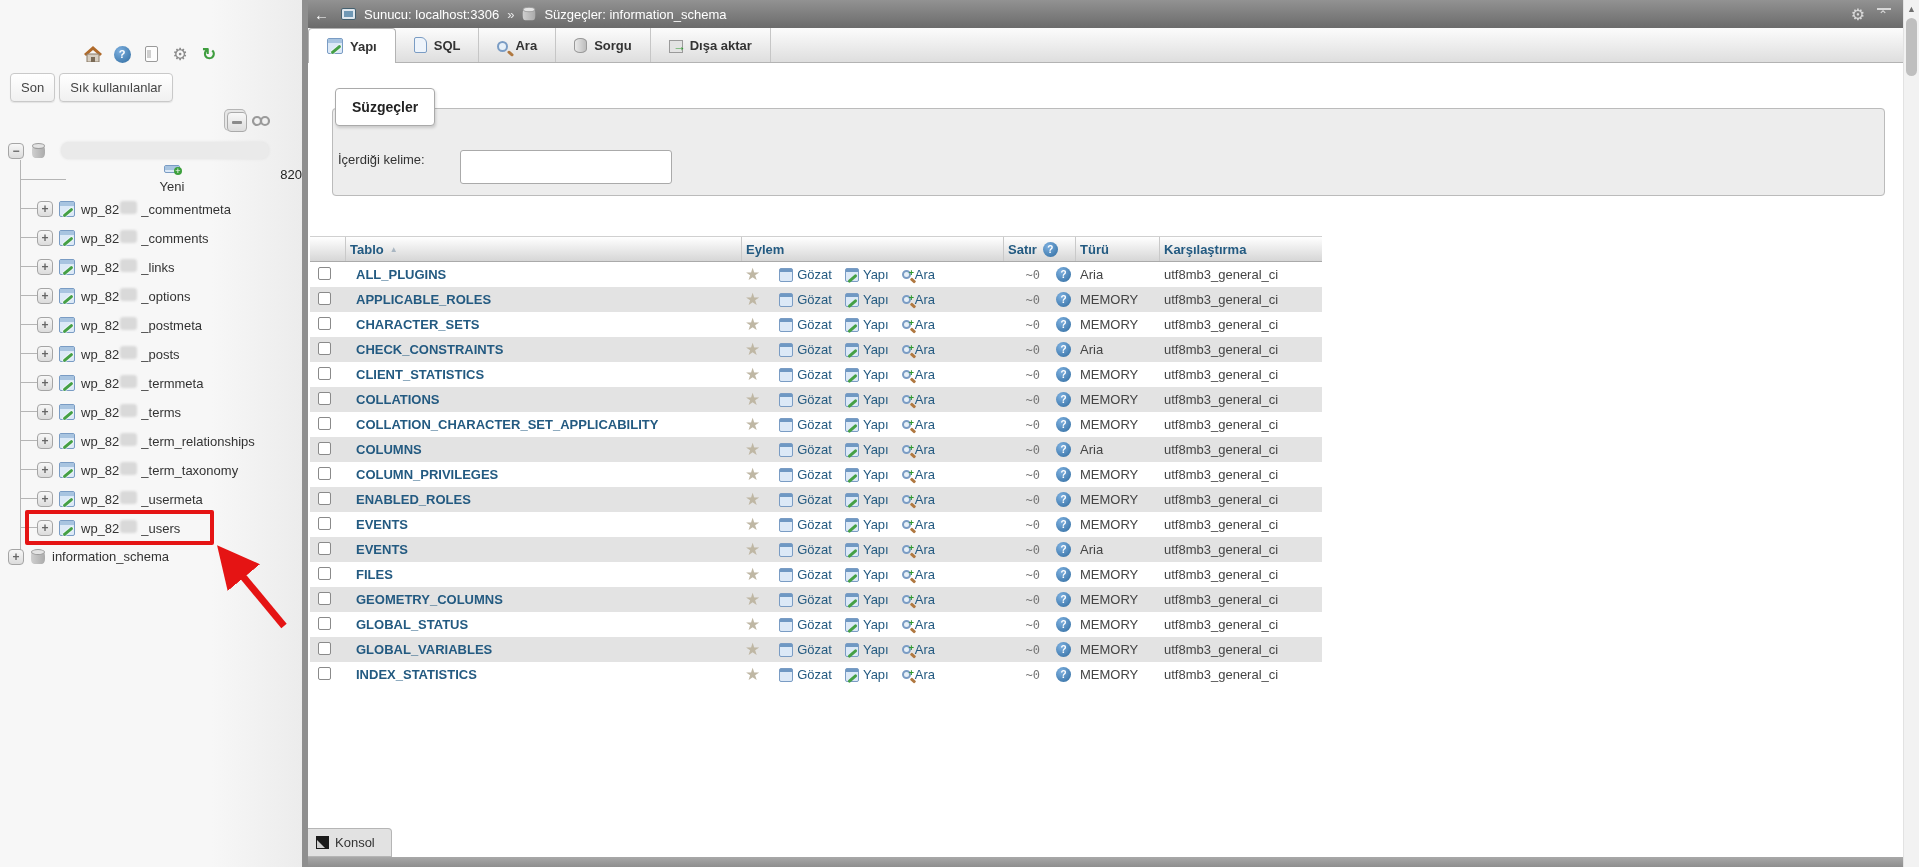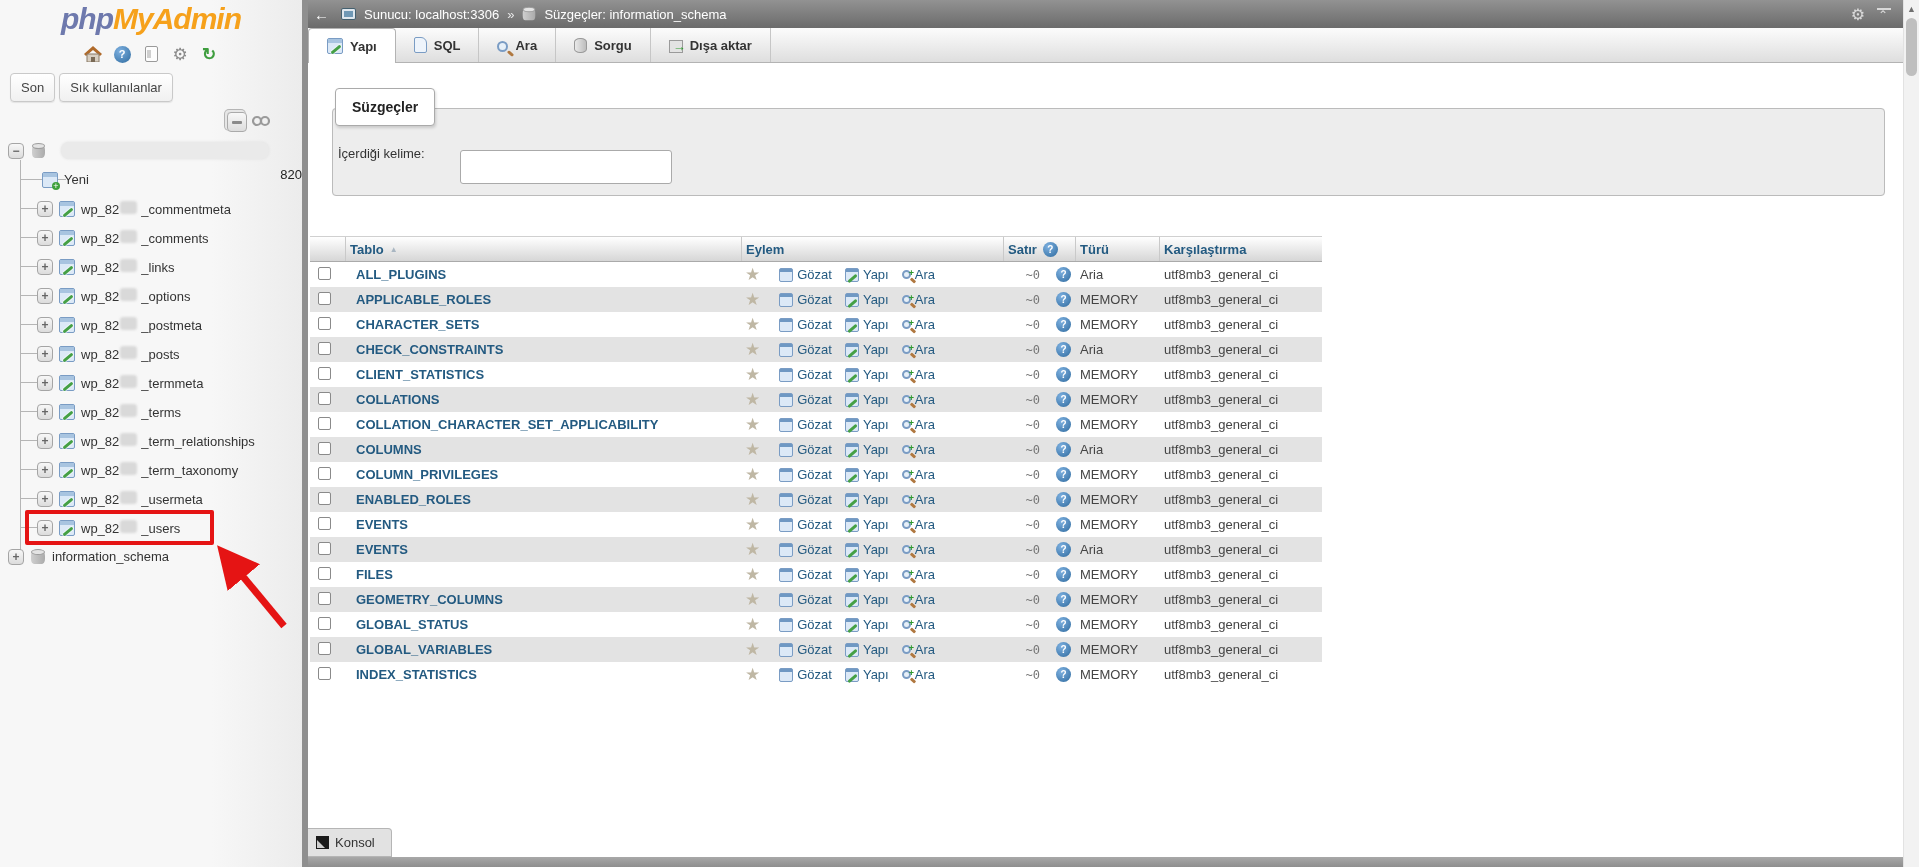--- a/index.html
+++ b/index.html
@@ -91,21 +91,21 @@
   .ic-search:after { content:""; position:absolute; width:7px; height:3px; background:#b07840; transform:rotate(40deg); left:8px; top:9px; border-radius:2px; }
   .ic-export { width:14px; height:13px; background:#e3e3e3; border:1px solid #9a9a9a; position:relative; top:1px; }
   .ic-export:after { content:"\2192"; position:absolute; color:#2f9a2f; font-weight:bold; font-size:13px; left:3px; top:-2px; }
 
   
   #filter-set { position:absolute; left:24px; top:108px; width:1553px; height:88px;
                 background:#ededed; border:1px solid #bbb; border-radius:4px; }
   #filter-legend { position:absolute; left:27px; top:88px; background:#fff; border:1px solid #aaa; border-radius:4px;
                    padding:10px 16px; font-weight:bold; font-size:14px; color:#222; z-index:3;
                    box-shadow:1px 2px 3px rgba(0,0,0,.15); }
-  #filter-row { position:absolute; left:30px; top:146px; display:flex; align-items:center; }
+  #filter-row { position:absolute; left:30px; top:152px; display:flex; align-items:center; }
   #word-input { position:absolute; left:152px; top:150px; width:212px; height:34px; border:1px solid #aaa; border-radius:3px;
                 background:#fff; padding:0 8px; font-size:13px; }
 
   
   #tbl { position:absolute; left:2px; top:236px; width:1012px; }
   .grid-row { display:grid; grid-template-columns:36px 396px 262px 72px 84px 162px; align-items:center; }
   #tbl-head { height:26px; background:linear-gradient(#ffffff,#d6d6d6); border-top:1px solid #d0d0d0; border-bottom:1px solid #aaa; }
   #tbl-head > div { height:100%; display:flex; align-items:center; gap:6px; padding:0 4px;
                     font-weight:bold; color:#235a81; border-right:1px solid #c9c9c9; }
   #tbl-head > div:last-child { border-right:none; }
@@ -135,21 +135,20 @@
                  border:1px solid #b5b5b5; border-left:none; border-radius:0 4px 0 0; display:flex;
                  align-items:center; gap:6px; padding-left:8px; cursor:pointer; z-index:5; }
   .consic { width:13px; height:13px; background:#1a1a1a; position:relative; display:inline-block; }
   .consic:before { content:""; position:absolute; left:1px; bottom:1px; border-left:8px solid #cfcfcf; border-top:8px solid transparent; }
   #console-bar { position:absolute; left:0; top:857px; width:100%; height:10px; background:linear-gradient(#a8a8a8,#8e8e8e); cursor:pointer; z-index:4; }
 </style>
 </head>
 <body>
 
 <div id="sidebar">
-  <div id="logo"><span class="php">php</span><span class="mya">MyAdmin</span></div>
 
   <div id="logo-icons">
     <span class="ic">
       <svg width="18" height="16" viewBox="0 0 18 16">
           <polygon points="9,0 18,8 16,10 9,4 2,10 0,8" fill="#b06a2a"></polygon>
           <rect x="3" y="8" width="12" height="8" fill="#d8cfc2" stroke="#8a7a66"></rect>
           <rect x="7" y="11" width="4" height="5" fill="#7a6a56"></rect>
         </svg>
     </span>
     <span class="ic">
@@ -187,21 +186,21 @@
     <div class="trow" style="padding-left:8px; gap:8px;">
       <span class="exp">−</span>
       <span class="dbcyl">
           <i class="b"></i>
           <i class="t"></i>
         </span>
       <span class="dbpill"></span>
       <span class="dbtail">820</span>
     </div>
 
-    <div class="trow" style="padding-left:42px; gap:6px;">
+    <div class="trow" style="padding-left:42px; gap:6px;flex-direction:column;">
       <span class="conn" style="width:46px;"></span>
       <span class="tblic new"></span>
       <span class="tname">Yeni</span>
     </div>
 
     <div id="tree-tables">
   <div class="trow" style="padding-left:37px; gap:6px;">
     <span class="conn"></span>
     <span class="exp">+</span>
     <span class="tblic"></span>

